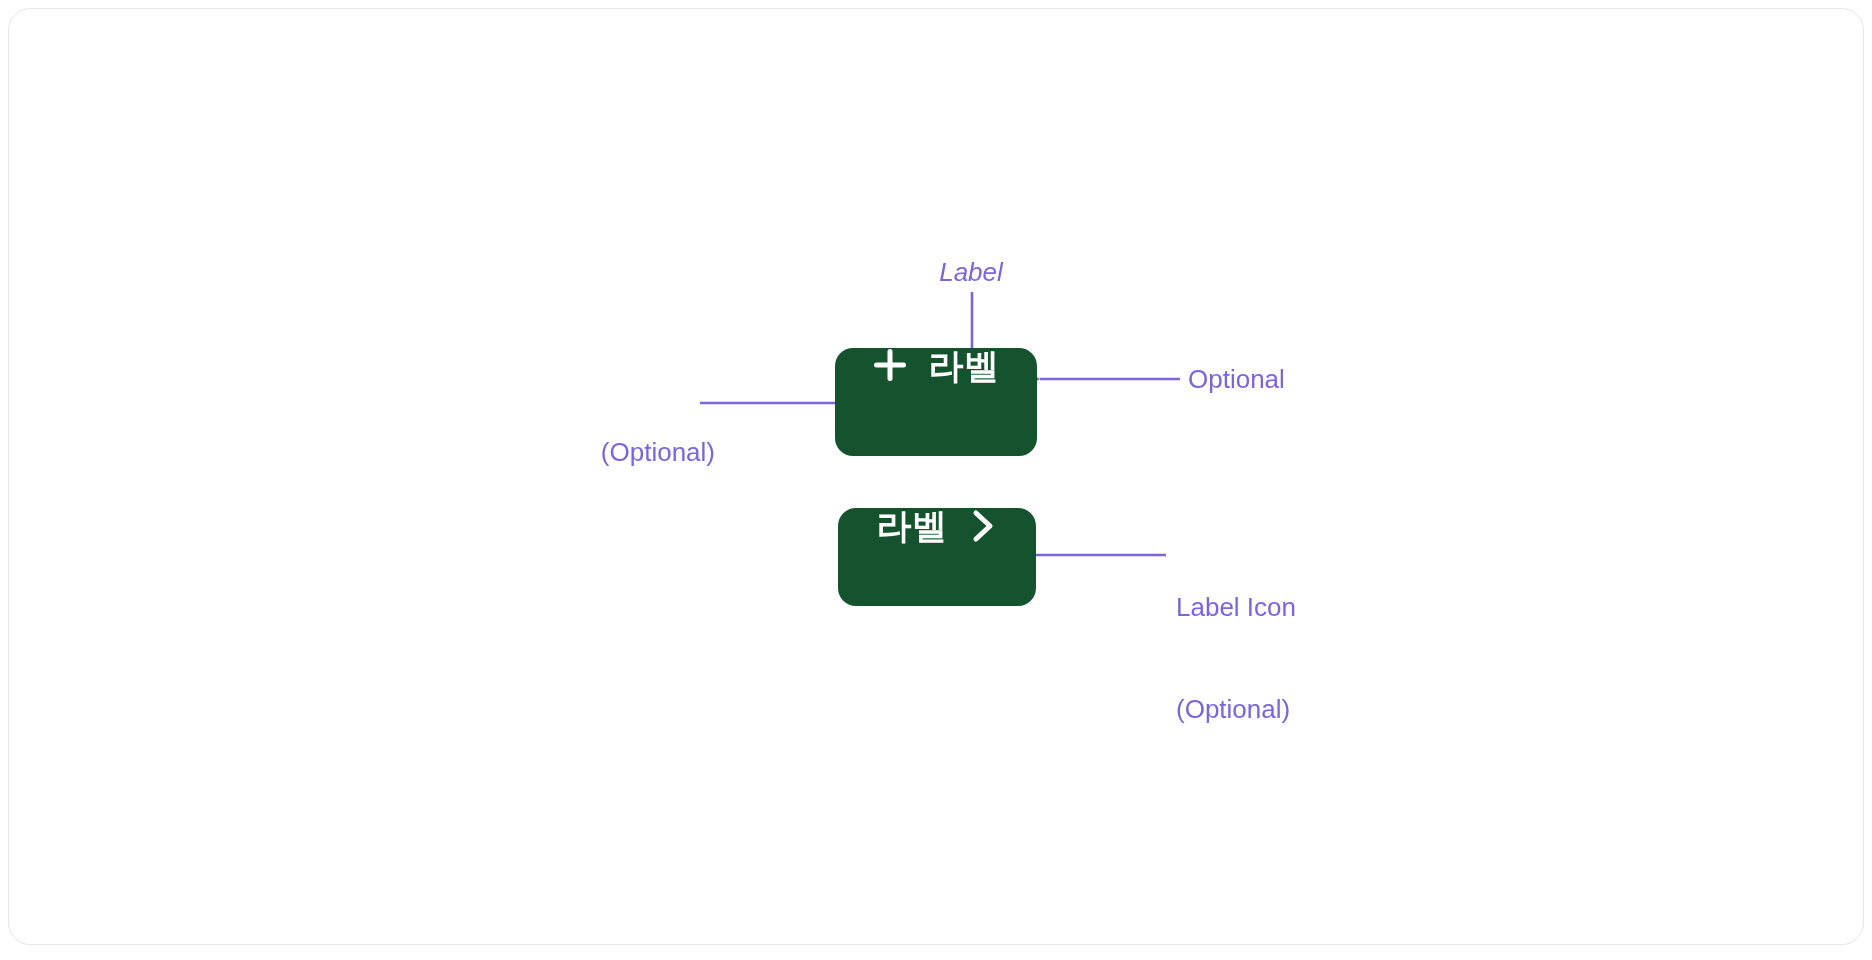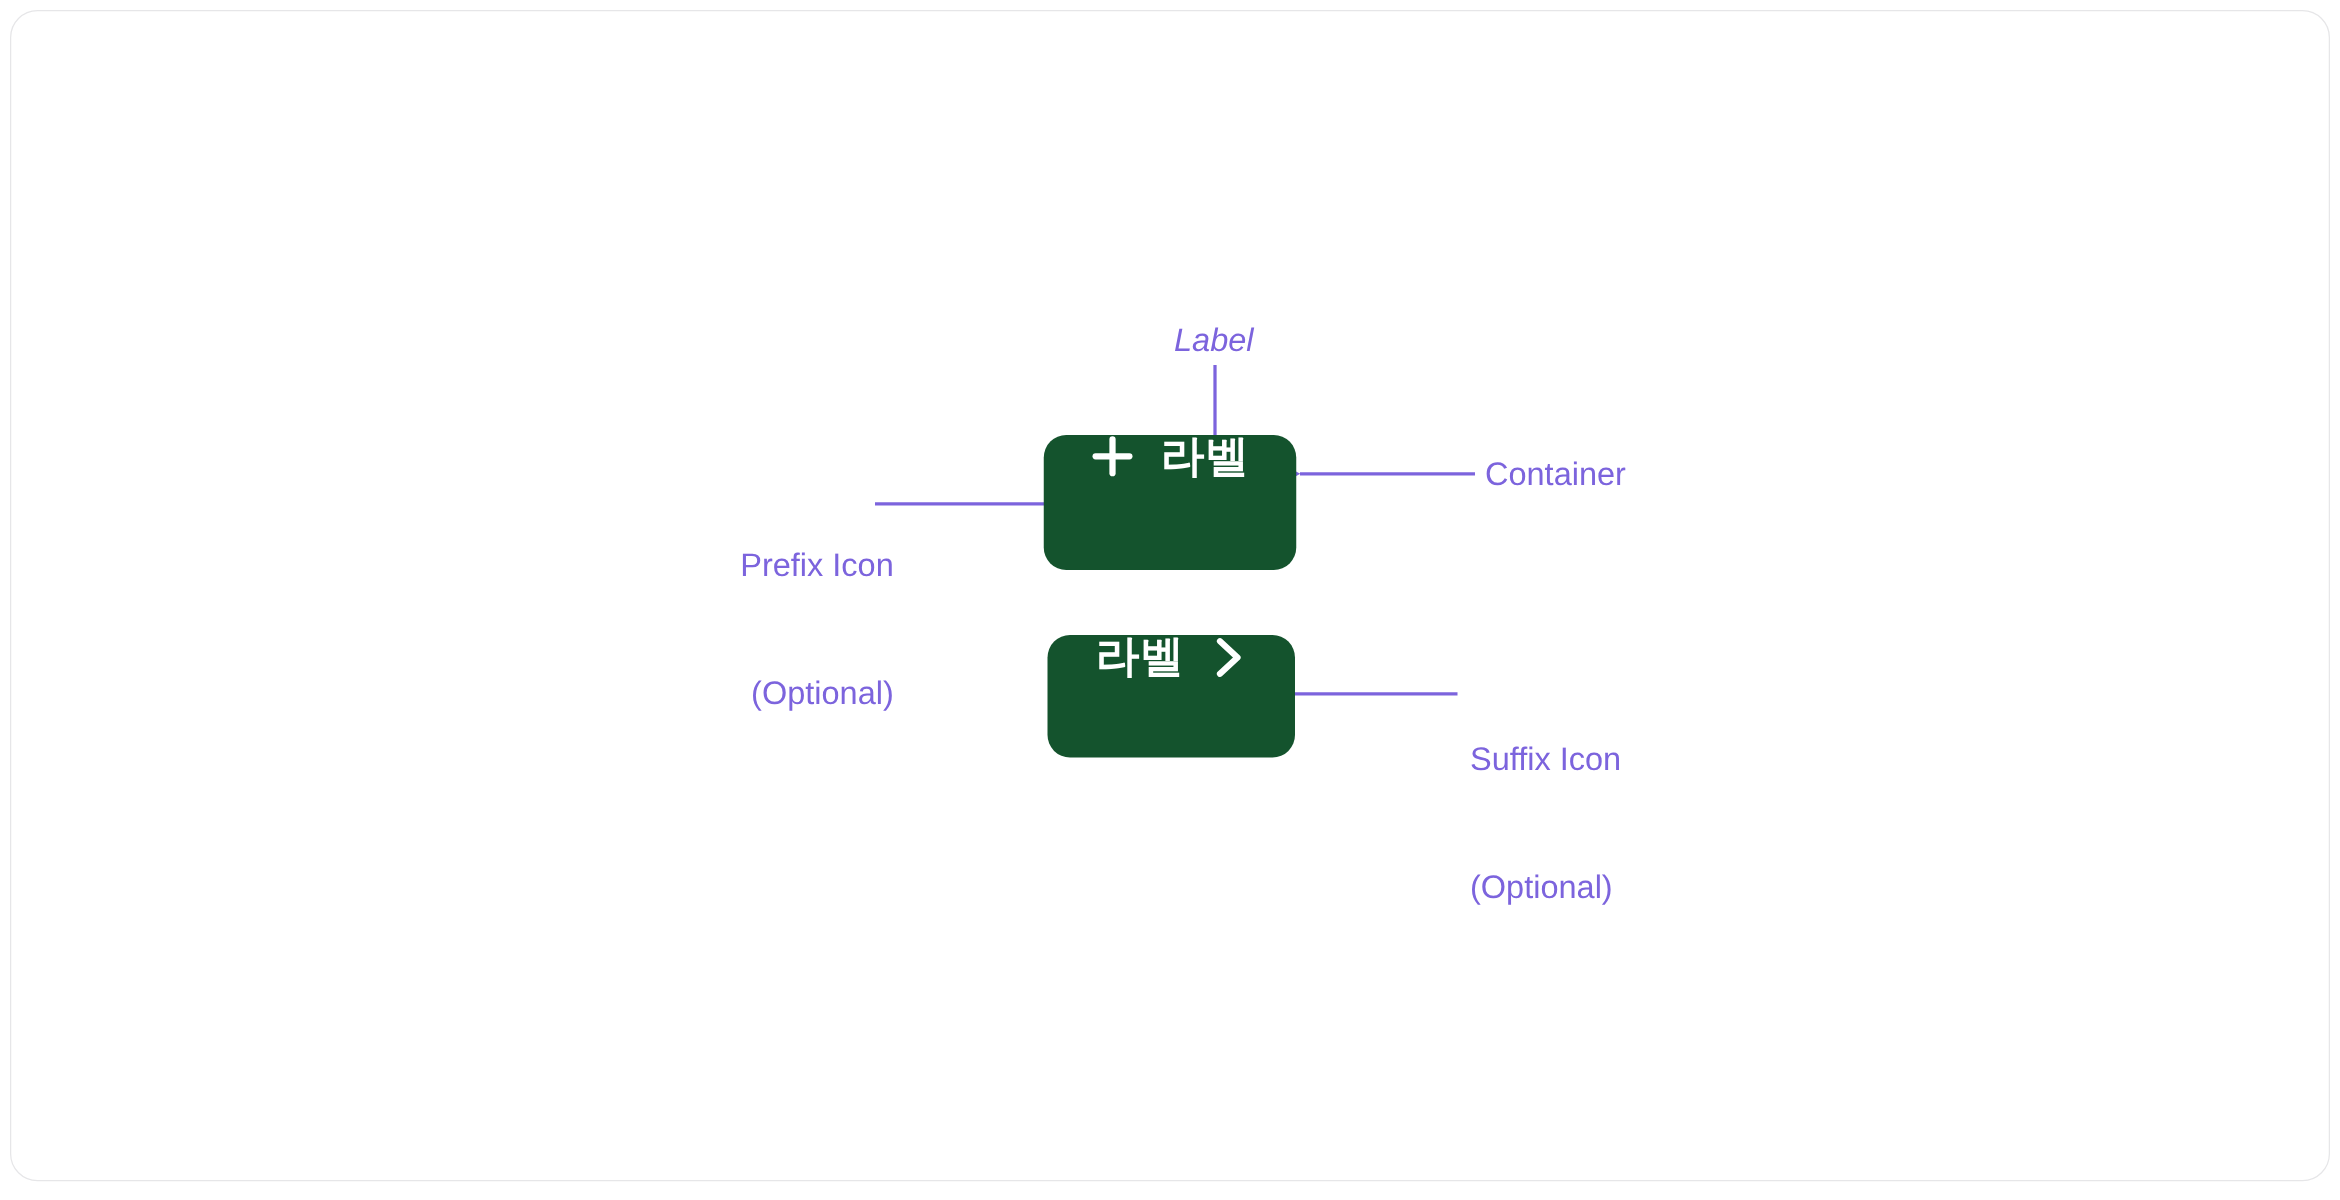--- a/index.html
+++ b/index.html
@@ -170,24 +170,23 @@
     <span class="btn-icon">
       <svg width="30" height="36" viewBox="0 0 30 36" xmlns="http://www.w3.org/2000/svg">
         <polyline points="8,5 22,18 8,31" fill="none" stroke="#ffffff" stroke-width="5" stroke-linecap="round" stroke-linejoin="round"></polyline>
       </svg>
     </span>
   </button>
 
   <div class="anno center" id="anno-label">Label</div>
 
   <div class="anno right" id="anno-prefix">
-    <div>Prefix Icon</div>
     <div>(Optional)</div>
   </div>
 
-  <div class="anno left" id="anno-container">Container</div>
+  <div class="anno left" id="anno-container">Optional</div>
 
   <div class="anno left" id="anno-suffix">
-    <div>Suffix Icon</div>
+    <div>Label Icon</div>
     <div>(Optional)</div>
   </div>
 
 </div>
 
 </body></html>

